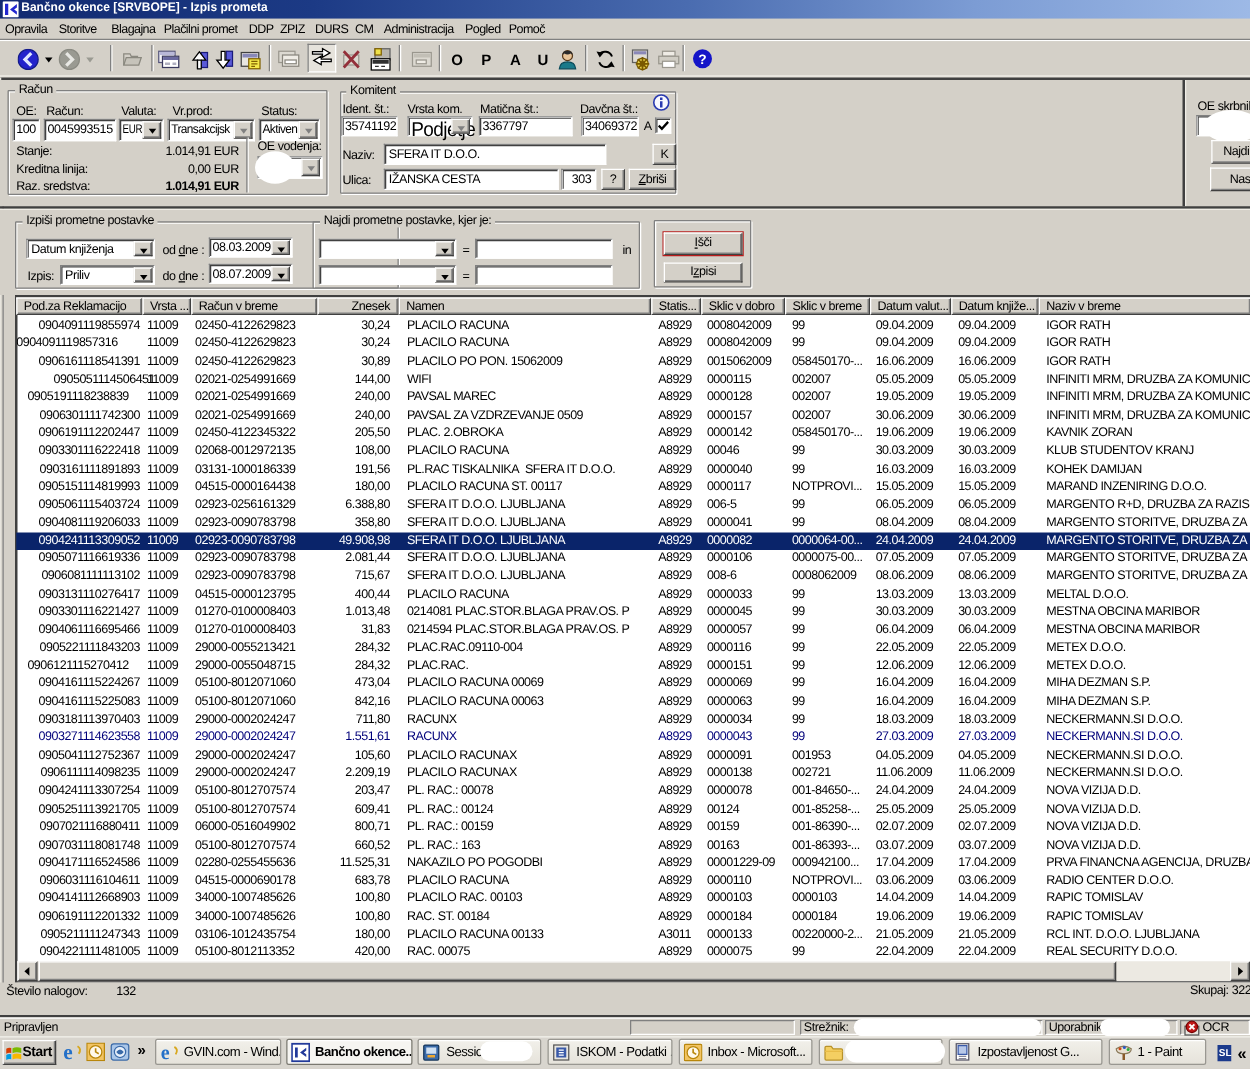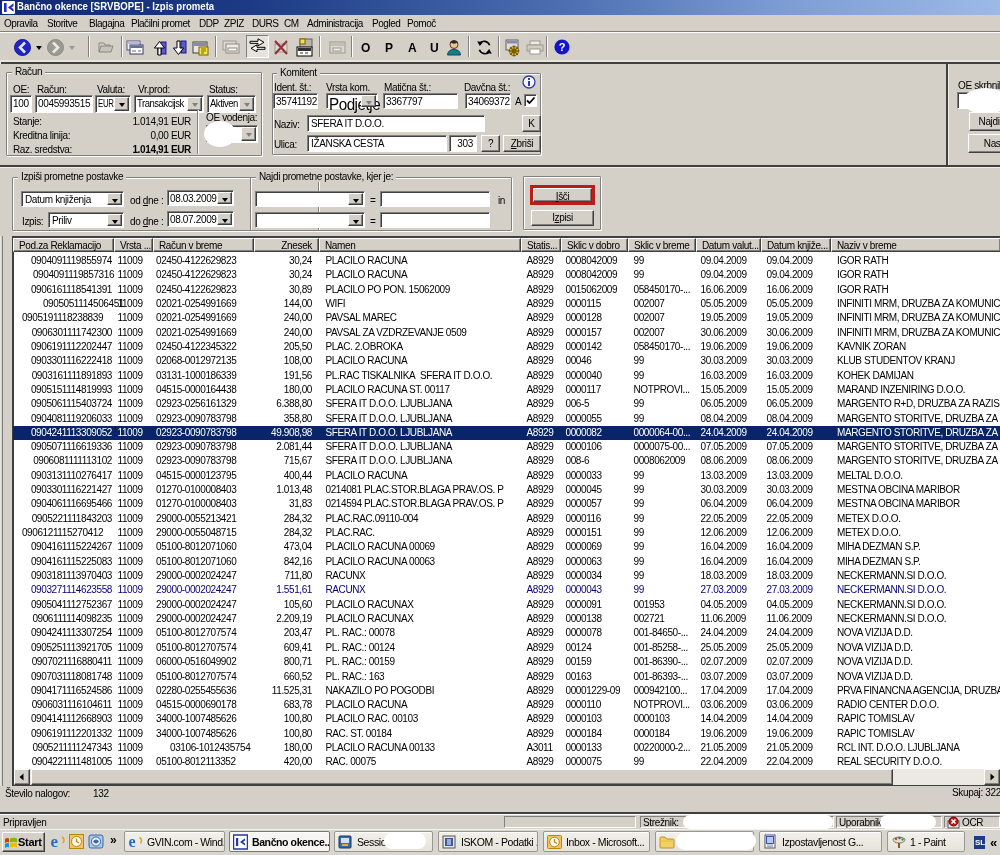--- a/index.html
+++ b/index.html
@@ -298,21 +298,21 @@
     <div class="cbtn">
       <div class="arw carr" style="left:4px;top:5px"></div>
     </div>
   </div>
 <div class="abs t10" style="left:370px;top:216px">=</div>
 <div class="abs sunk" style="left:380px;top:212px;width:110px;height:16px">
     <div class="t10" style="position:absolute;left:3px;top:2px;"></div>
   </div>
 <div class="abs t10" style="left:498px;top:195px">in</div>
 <div class="abs gb" style="left:523px;top:176px;width:78px;height:54px"></div>
-<div class="abs" style="left:530px;top:185px;width:65px;height:20px;border:3px solid #b91c1c">
+<div class="abs" style="left:530px;top:185px;width:65px;height:20px;border:1px solid #b91c1c">
     <div class="rais" style="position:absolute;inset:0;text-align:center;font-size:10px;letter-spacing:-0.35px;line-height:16px"><span style="text-decoration:underline">I</span>šči</div>
   </div>
 <div class="abs rais" style="left:531px;top:210px;width:63px;height:16px;text-align:center;font-size:10px;letter-spacing:-0.35px;line-height:14px">I<span style="text-decoration:underline">z</span>pisi</div>
 <div class="abs" style="left:12px;top:236px;width:988px;height:550px;background:#fff;border-left:2px solid #404040;border-top:2px solid #404040"></div>
 <div class="th" style="left:13px;width:101px">Pod.za Reklamacijo</div>
 <div class="th" style="left:114px;width:39px">Vrsta ...</div>
 <div class="th" style="left:153px;width:101px">Račun v breme</div>
 <div class="th" style="left:254px;width:65px;text-align:right;padding-right:6px">Znesek</div>
 <div class="th" style="left:319px;width:202px">Namen</div>
 <div class="th" style="left:521px;width:40px">Statis...</div>
@@ -328,21 +328,21 @@
     <span style="left:217px;width:82px;text-align:right">30,24</span>
     <span style="left:312.5px">PLACILO RACUNA</span>
     <span style="left:513.5px">A8929</span>
     <span style="left:552.5px">0008042009</span>
     <span style="left:620.5px">99</span>
     <span style="left:687.5px">09.04.2009</span>
     <span style="left:753.5px">09.04.2009</span>
     <span style="left:824px;width:163px;overflow:hidden">IGOR RATH</span>
   </div>
 <div class="tr" style="top:268px;overflow:hidden">
-    <span style="left:0;width:121px;text-align:center">0904091119857316</span>
+    <span style="left:0;width:121px;text-align:left">0904091119857316</span>
     <span style="left:104.5px">11009</span>
     <span style="left:143px">02450-4122629823</span>
     <span style="left:217px;width:82px;text-align:right">30,24</span>
     <span style="left:312.5px">PLACILO RACUNA</span>
     <span style="left:513.5px">A8929</span>
     <span style="left:552.5px">0008042009</span>
     <span style="left:620.5px">99</span>
     <span style="left:687.5px">09.04.2009</span>
     <span style="left:753.5px">09.04.2009</span>
     <span style="left:824px;width:163px;overflow:hidden">IGOR RATH</span>
@@ -464,21 +464,21 @@
     <span style="left:753.5px">06.05.2009</span>
     <span style="left:824px;width:163px;overflow:hidden">MARGENTO R+D, DRUZBA ZA RAZISKAVE</span>
   </div>
 <div class="tr" style="top:412px;overflow:hidden">
     <span style="left:0;width:99px;text-align:right">0904081119206033</span>
     <span style="left:104.5px">11009</span>
     <span style="left:143px">02923-0090783798</span>
     <span style="left:217px;width:82px;text-align:right">358,80</span>
     <span style="left:312.5px">SFERA IT D.O.O. LJUBLJANA</span>
     <span style="left:513.5px">A8929</span>
-    <span style="left:552.5px">0000055</span>
+    <span style="left:552.5px">0000041</span>
     <span style="left:620.5px">99</span>
     <span style="left:687.5px">08.04.2009</span>
     <span style="left:753.5px">08.04.2009</span>
     <span style="left:824px;width:163px;overflow:hidden">MARGENTO STORITVE, DRUZBA ZA OPR</span>
   </div>
 <div class="tr" style="top:426px;background:#0a246a;color:#fff;overflow:hidden">
     <span style="left:0;width:99px;text-align:right">0904241113309052</span>
     <span style="left:104.5px">11009</span>
     <span style="left:143px">02923-0090783798</span>
     <span style="left:217px;width:82px;text-align:right">49.908,98</span>
@@ -759,21 +759,21 @@
     <span style="left:513.5px">A8929</span>
     <span style="left:552.5px">0000184</span>
     <span style="left:620.5px">0000184</span>
     <span style="left:687.5px">19.06.2009</span>
     <span style="left:753.5px">19.06.2009</span>
     <span style="left:824px;width:163px;overflow:hidden">RAPIC TOMISLAV</span>
   </div>
 <div class="tr" style="top:741px;overflow:hidden">
     <span style="left:0;width:99px;text-align:right">0905211111247343</span>
     <span style="left:104.5px">11009</span>
-    <span style="left:157px">03106-1012435754</span>
+    <span style="left:143px">03106-1012435754</span>
     <span style="left:217px;width:82px;text-align:right">180,00</span>
     <span style="left:312.5px">PLACILO RACUNA 00133</span>
     <span style="left:513.5px">A3011</span>
     <span style="left:552.5px">0000133</span>
     <span style="left:620.5px">00220000-2...</span>
     <span style="left:687.5px">21.05.2009</span>
     <span style="left:753.5px">21.05.2009</span>
     <span style="left:824px;width:163px;overflow:hidden">RCL INT. D.O.O. LJUBLJANA</span>
   </div>
 <div class="tr" style="top:755px;overflow:hidden">

